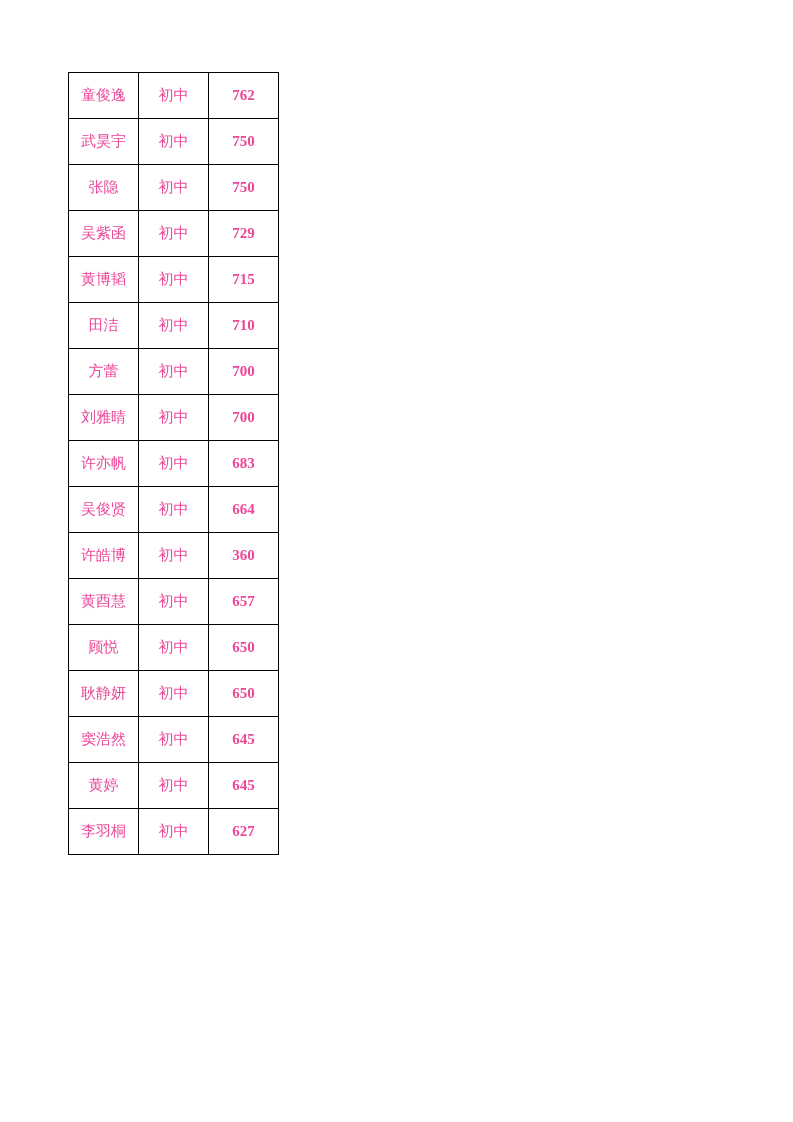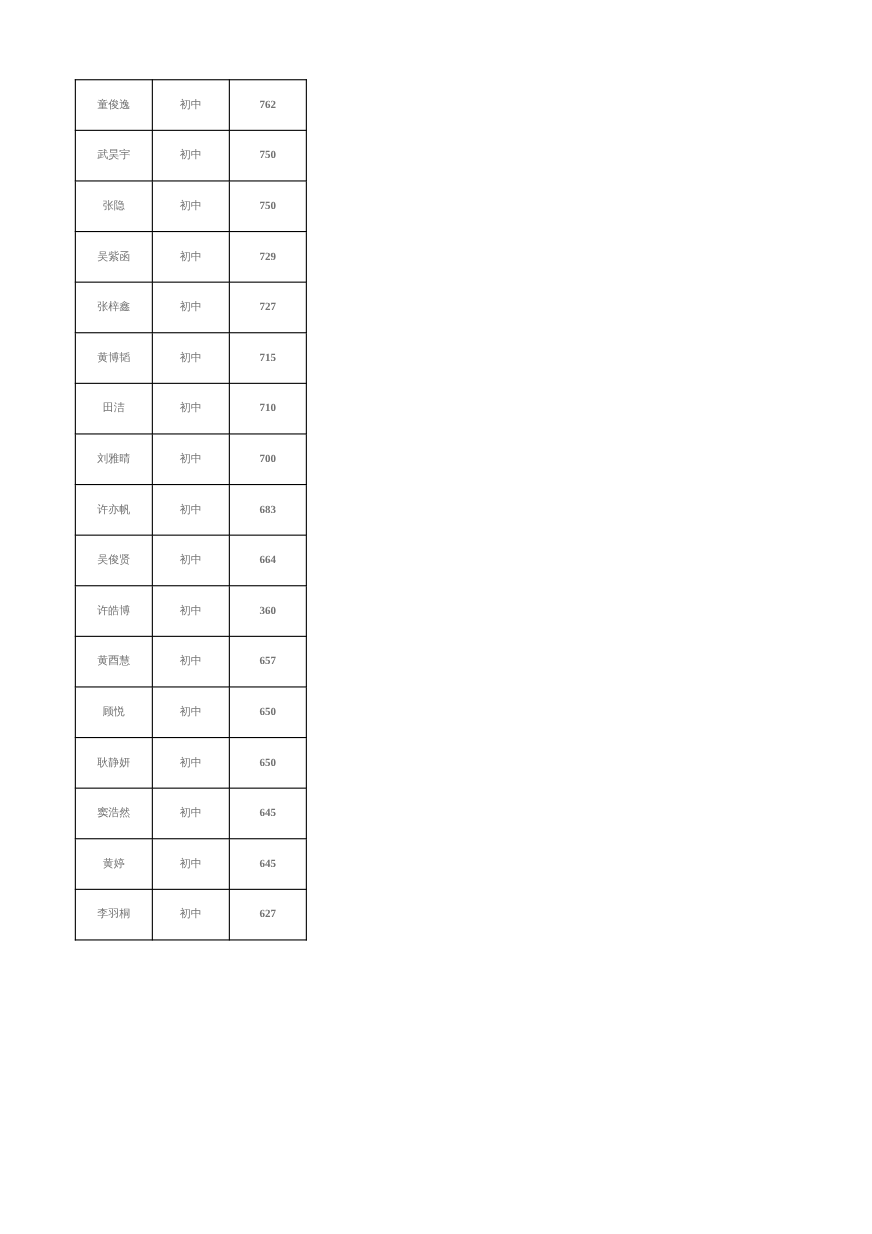--- a/index.html
+++ b/index.html
@@ -28,22 +28,22 @@
   }
   table.score-table {
     border-collapse: collapse;
     table-layout: fixed;
   }
   table.score-table td {
     border: 1px solid #000000;
     text-align: center;
     vertical-align: middle;
     height: 45px;
-    font-size: 10px;
-    color: #737373;
+    font-size: 15px;
+    color: #ec4899;
     padding: 0 2px;
     line-height: 1.15;
     white-space: nowrap;
   }
   td.col-name   { width: 65px; }
   td.col-level  { width: 65px; margin-left: 40px; }
   td.col-score  { width: 65px; font-weight: bold; }
   td.col-name span,
   td.col-level span,
   td.col-score span {
@@ -71,33 +71,33 @@
             <td class="col-name"><span>张隐</span></td>
             <td class="col-level"><span>初中</span></td>
             <td class="col-score"><span>750</span></td>
           </tr>
           <tr>
             <td class="col-name"><span>吴紫函</span></td>
             <td class="col-level"><span>初中</span></td>
             <td class="col-score"><span>729</span></td>
           </tr>
           <tr>
-            <td class="col-name"><span>张梓鑫</span></td>
-            <td class="col-level"><span>初中</span></td>
-            <td class="col-score"><span>727</span></td>
-          </tr>
-          <tr>
             <td class="col-name"><span>黄博韬</span></td>
             <td class="col-level"><span>初中</span></td>
             <td class="col-score"><span>715</span></td>
           </tr>
           <tr>
             <td class="col-name"><span>田洁</span></td>
             <td class="col-level"><span>初中</span></td>
             <td class="col-score"><span>710</span></td>
+          </tr>
+          <tr>
+            <td class="col-name"><span>方蕾</span></td>
+            <td class="col-level"><span>初中</span></td>
+            <td class="col-score"><span>700</span></td>
           </tr>
           <tr>
             <td class="col-name"><span>刘雅晴</span></td>
             <td class="col-level"><span>初中</span></td>
             <td class="col-score"><span>700</span></td>
           </tr>
           <tr>
             <td class="col-name"><span>许亦帆</span></td>
             <td class="col-level"><span>初中</span></td>
             <td class="col-score"><span>683</span></td>

